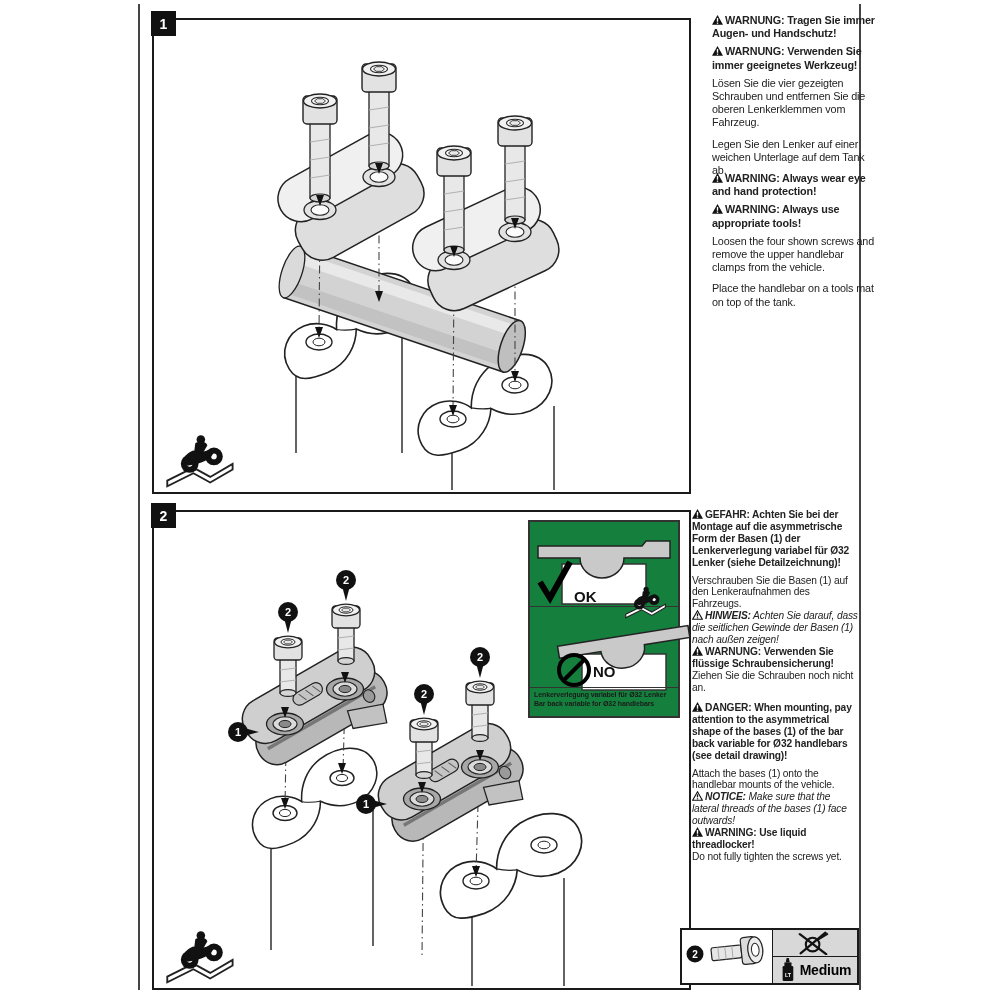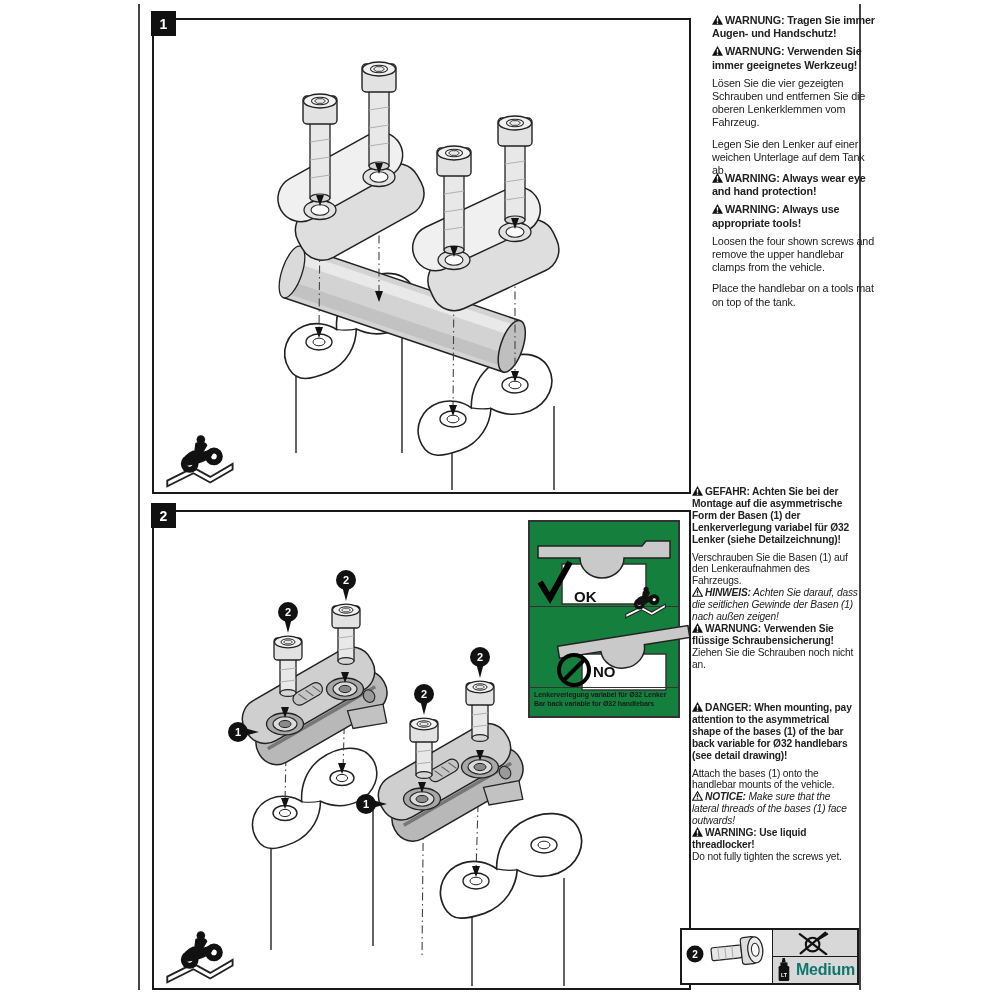--- a/index.html
+++ b/index.html
@@ -31,21 +31,21 @@
   .notice{font-style:italic;}
   .notice .lbl{font-weight:700;text-align:right;}
   .tri{width:11px;height:10px;margin-right:2px;vertical-align:-1px;display:inline-block;}
   
   .legend{position:absolute;left:680px;top:928px;width:175px;height:53px;border:2px solid #1a1a1a;
           background:#fff;z-index:6;display:flex;}
   .legend-left{width:90px;height:100%;position:relative;}
   .legend-right{flex:1;border-left:1.8px solid #1a1a1a;display:flex;flex-direction:column;}
   .legend-row{flex:1;background:#d8d8d8;display:flex;align-items:center;justify-content:center;position:relative;}
   .legend-row.top{border-bottom:1.8px solid #1a1a1a;}
-  .medium-label{font-weight:700;font-size:16px;letter-spacing:-0.2px;margin-left:4px;color:#0f766e;}
+  .medium-label{font-weight:700;font-size:14px;letter-spacing:-0.2px;margin-left:4px;color:#000000;}
   svg text{font-family:"Liberation Sans",sans-serif;}
 </style>
 </head>
 <body>
 
 <svg width="0" height="0" style="position:absolute" aria-hidden="true">
   <defs>
     <g id="moto">
       <path d="M6,50 L34,36 L52,46 L76,32 L76,38 L52,52 L34,42 L6,56 Z" fill="#fff" stroke="#222" stroke-width="2"></path>
       <circle cx="30" cy="32" r="9.5" fill="#111"></circle>
@@ -342,21 +342,21 @@
         </svg><span class="lbl">WARNING:</span> <span>Always wear eye and hand protection!</span></p>
     <p class="warn"><svg class="tri" viewBox="0 0 12 11">
           <path d="M6 0 L12 10.6 H0 Z" fill="#111"></path>
           <rect x="5.25" y="3.2" width="1.5" height="4.2" fill="#fff"></rect>
           <rect x="5.25" y="8.3" width="1.5" height="1.4" fill="#fff"></rect>
         </svg><span class="lbl">WARNING:</span> <span>Always use appropriate tools!</span></p>
     <p class="body">Loosen the four shown screws and remove the upper handlebar clamps from the vehicle.</p>
     <p class="body">Place the handlebar on a tools mat on top of the tank.</p>
   </div>
 
-  <div class="tblock b2" style="top:486px">
+  <div class="tblock b2" style="top:509px">
     <p class="warn" style="margin-bottom:6px"><svg class="tri" viewBox="0 0 12 11">
           <path d="M6 0 L12 10.6 H0 Z" fill="#111"></path>
           <rect x="5.25" y="3.2" width="1.5" height="4.2" fill="#fff"></rect>
           <rect x="5.25" y="8.3" width="1.5" height="1.4" fill="#fff"></rect>
         </svg><span class="lbl">GEFAHR:</span> <span>Achten Sie bei der Montage auf die asymmetrische Form der Basen (1) der Lenkerverlegung variabel für Ø32 Lenker (siehe Detailzeichnung)!</span></p>
     <p class="tight">Verschrauben Sie die Basen (1) auf den Lenkeraufnahmen des Fahrzeugs.</p>
     <p class="tight notice"><svg class="tri" viewBox="0 0 12 11">
           <path d="M6 0.9 L11.3 10.2 H0.7 Z" fill="none" stroke="#111" stroke-width="1.2"></path>
           <rect x="5.3" y="3.7" width="1.4" height="3.3" fill="#111"></rect>
           <rect x="5.3" y="8" width="1.4" height="1.2" fill="#111"></rect>

